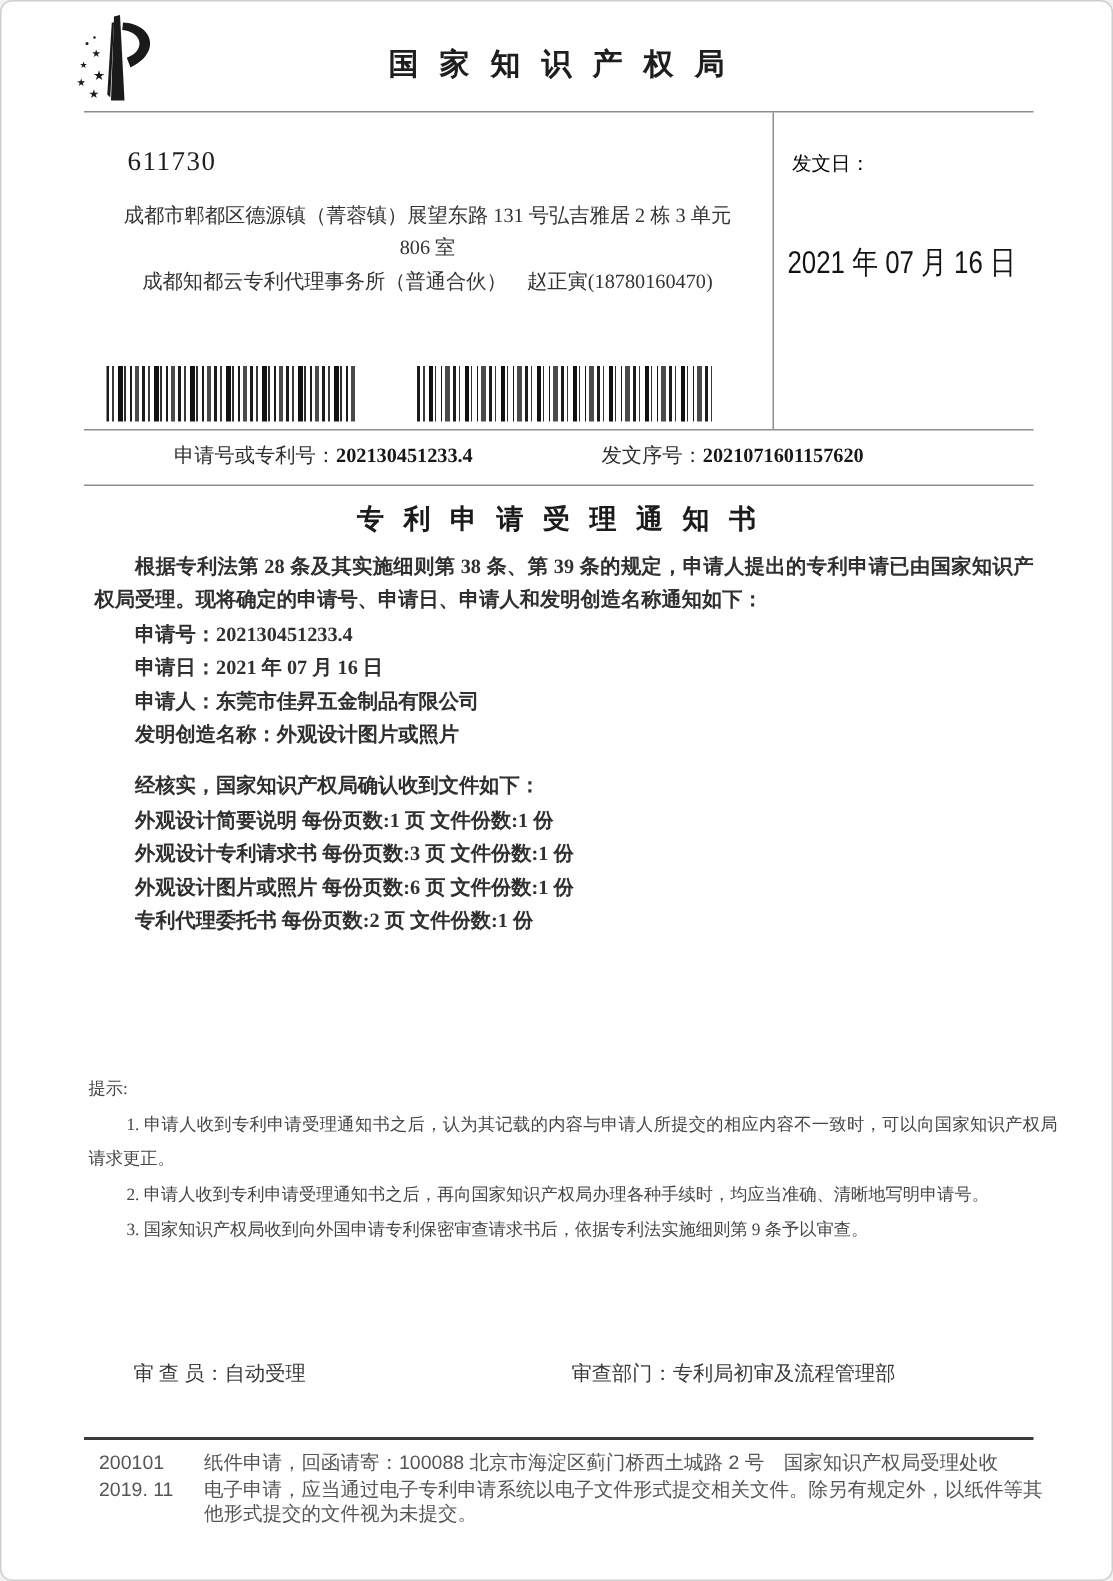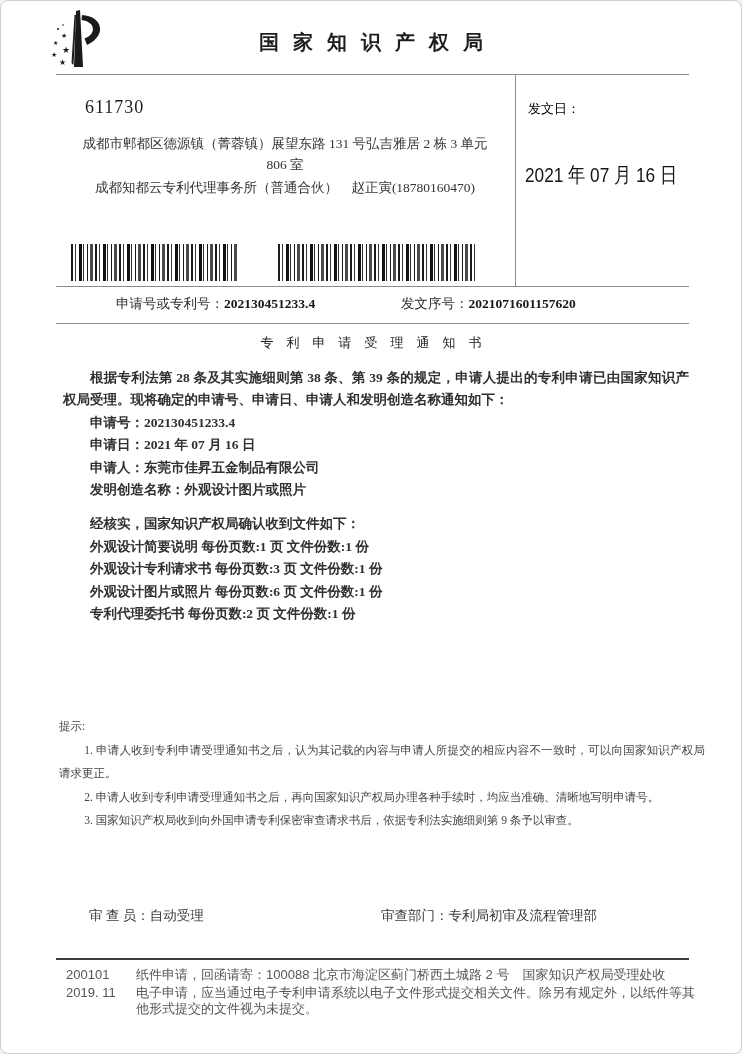--- a/index.html
+++ b/index.html
@@ -42,21 +42,21 @@
   .barcode-1 { left:70px; width:167px; }
   .barcode-2 { left:277px; width:197px; }
 
   .ref-row { position:absolute; left:0; top:294px; width:100%; font-size:13.5px; color:#2e2e2e; }
   .ref-app { position:absolute; left:81px; white-space:nowrap;margin-left:34px; }
   .ref-serial { position:absolute; left:400px; white-space:nowrap; }
   .ref-row b { font-weight:bold; color:#171717; }
 
   .doc-title {
     position:absolute; left:0; right:0; top:333px; text-align:center;
-    font-size:13px; font-weight:normal; letter-spacing:13px; text-indent:13px; color:#1b1b1b;
+    font-size:18px; font-weight:bold; letter-spacing:13px; text-indent:13px; color:#1b1b1b;
   }
 
   .body-block { position:absolute; left:62px; top:366px; width:626px; font-size:13.5px; line-height:22.4px; color:#303030; }
   .body-block p { text-indent:2em;font-weight:bold; }
   .body-block .intro { text-align:justify; }
   .gap-top { margin-top:12px; }
 
   .tips { position:absolute; left:58px; top:714px; width:646px; font-size:11.5px; line-height:23.5px; color:#454545; }
   .tips p { text-indent:2.2em; text-align:justify; }
 

